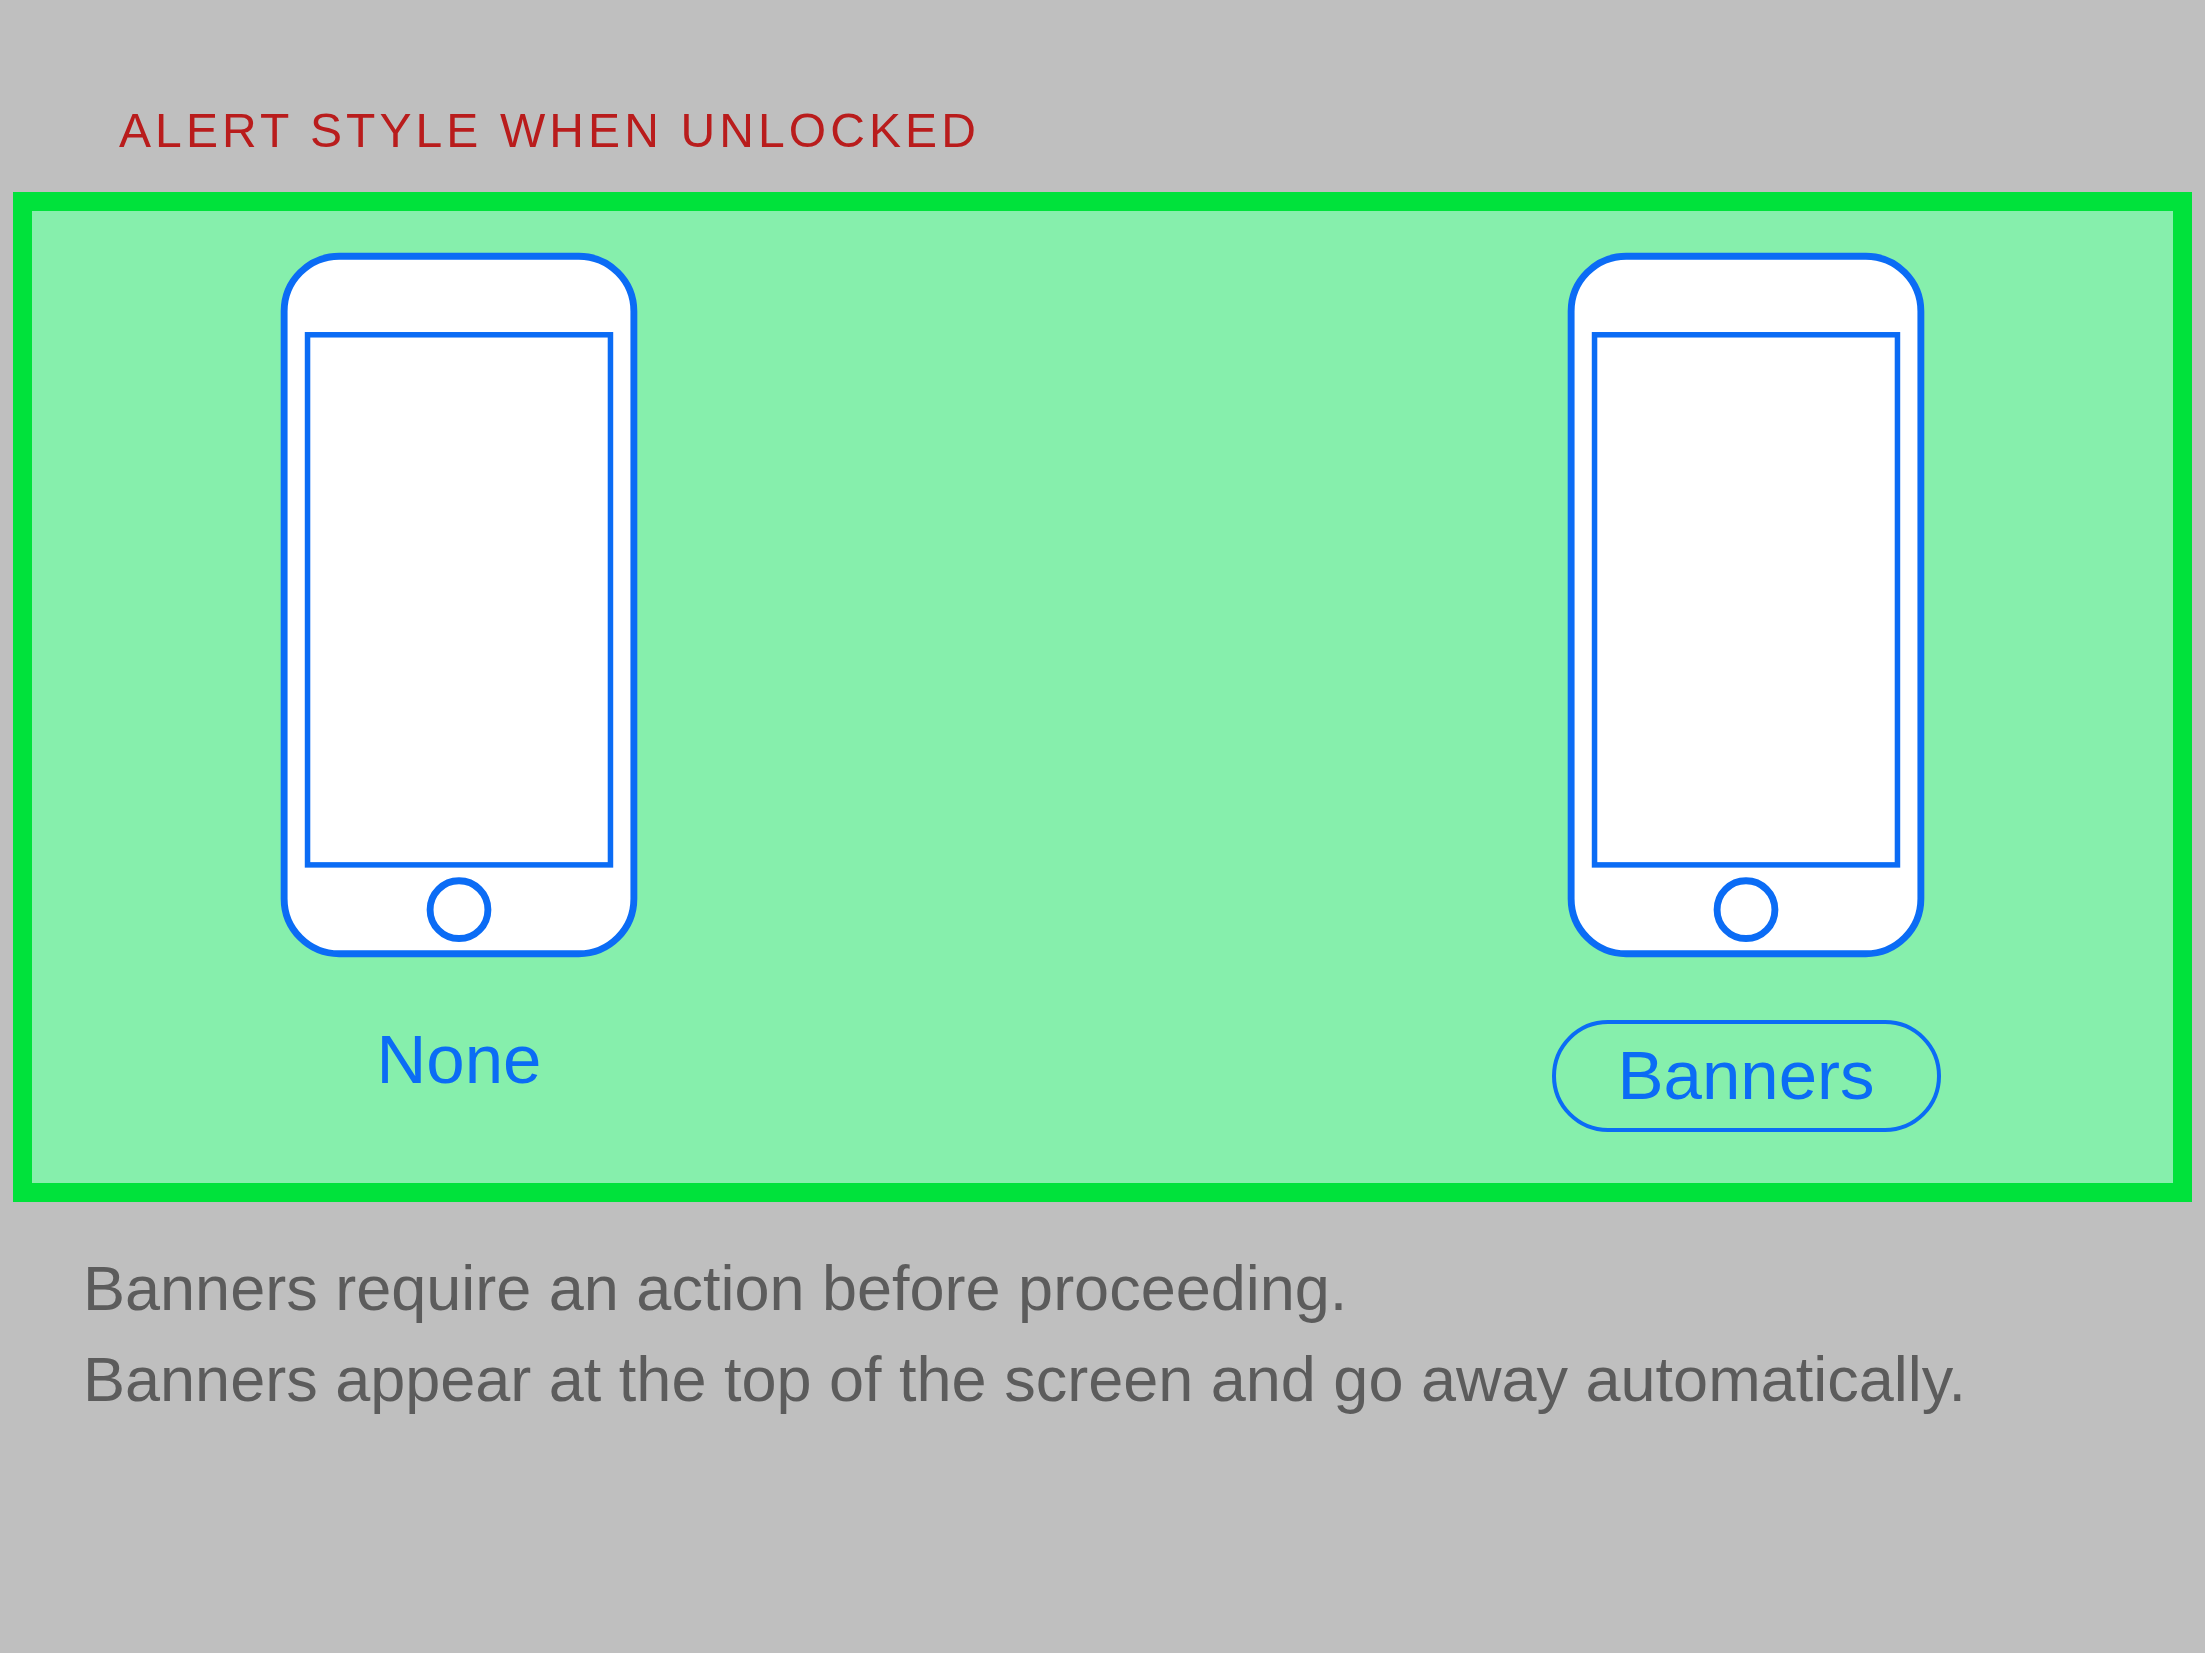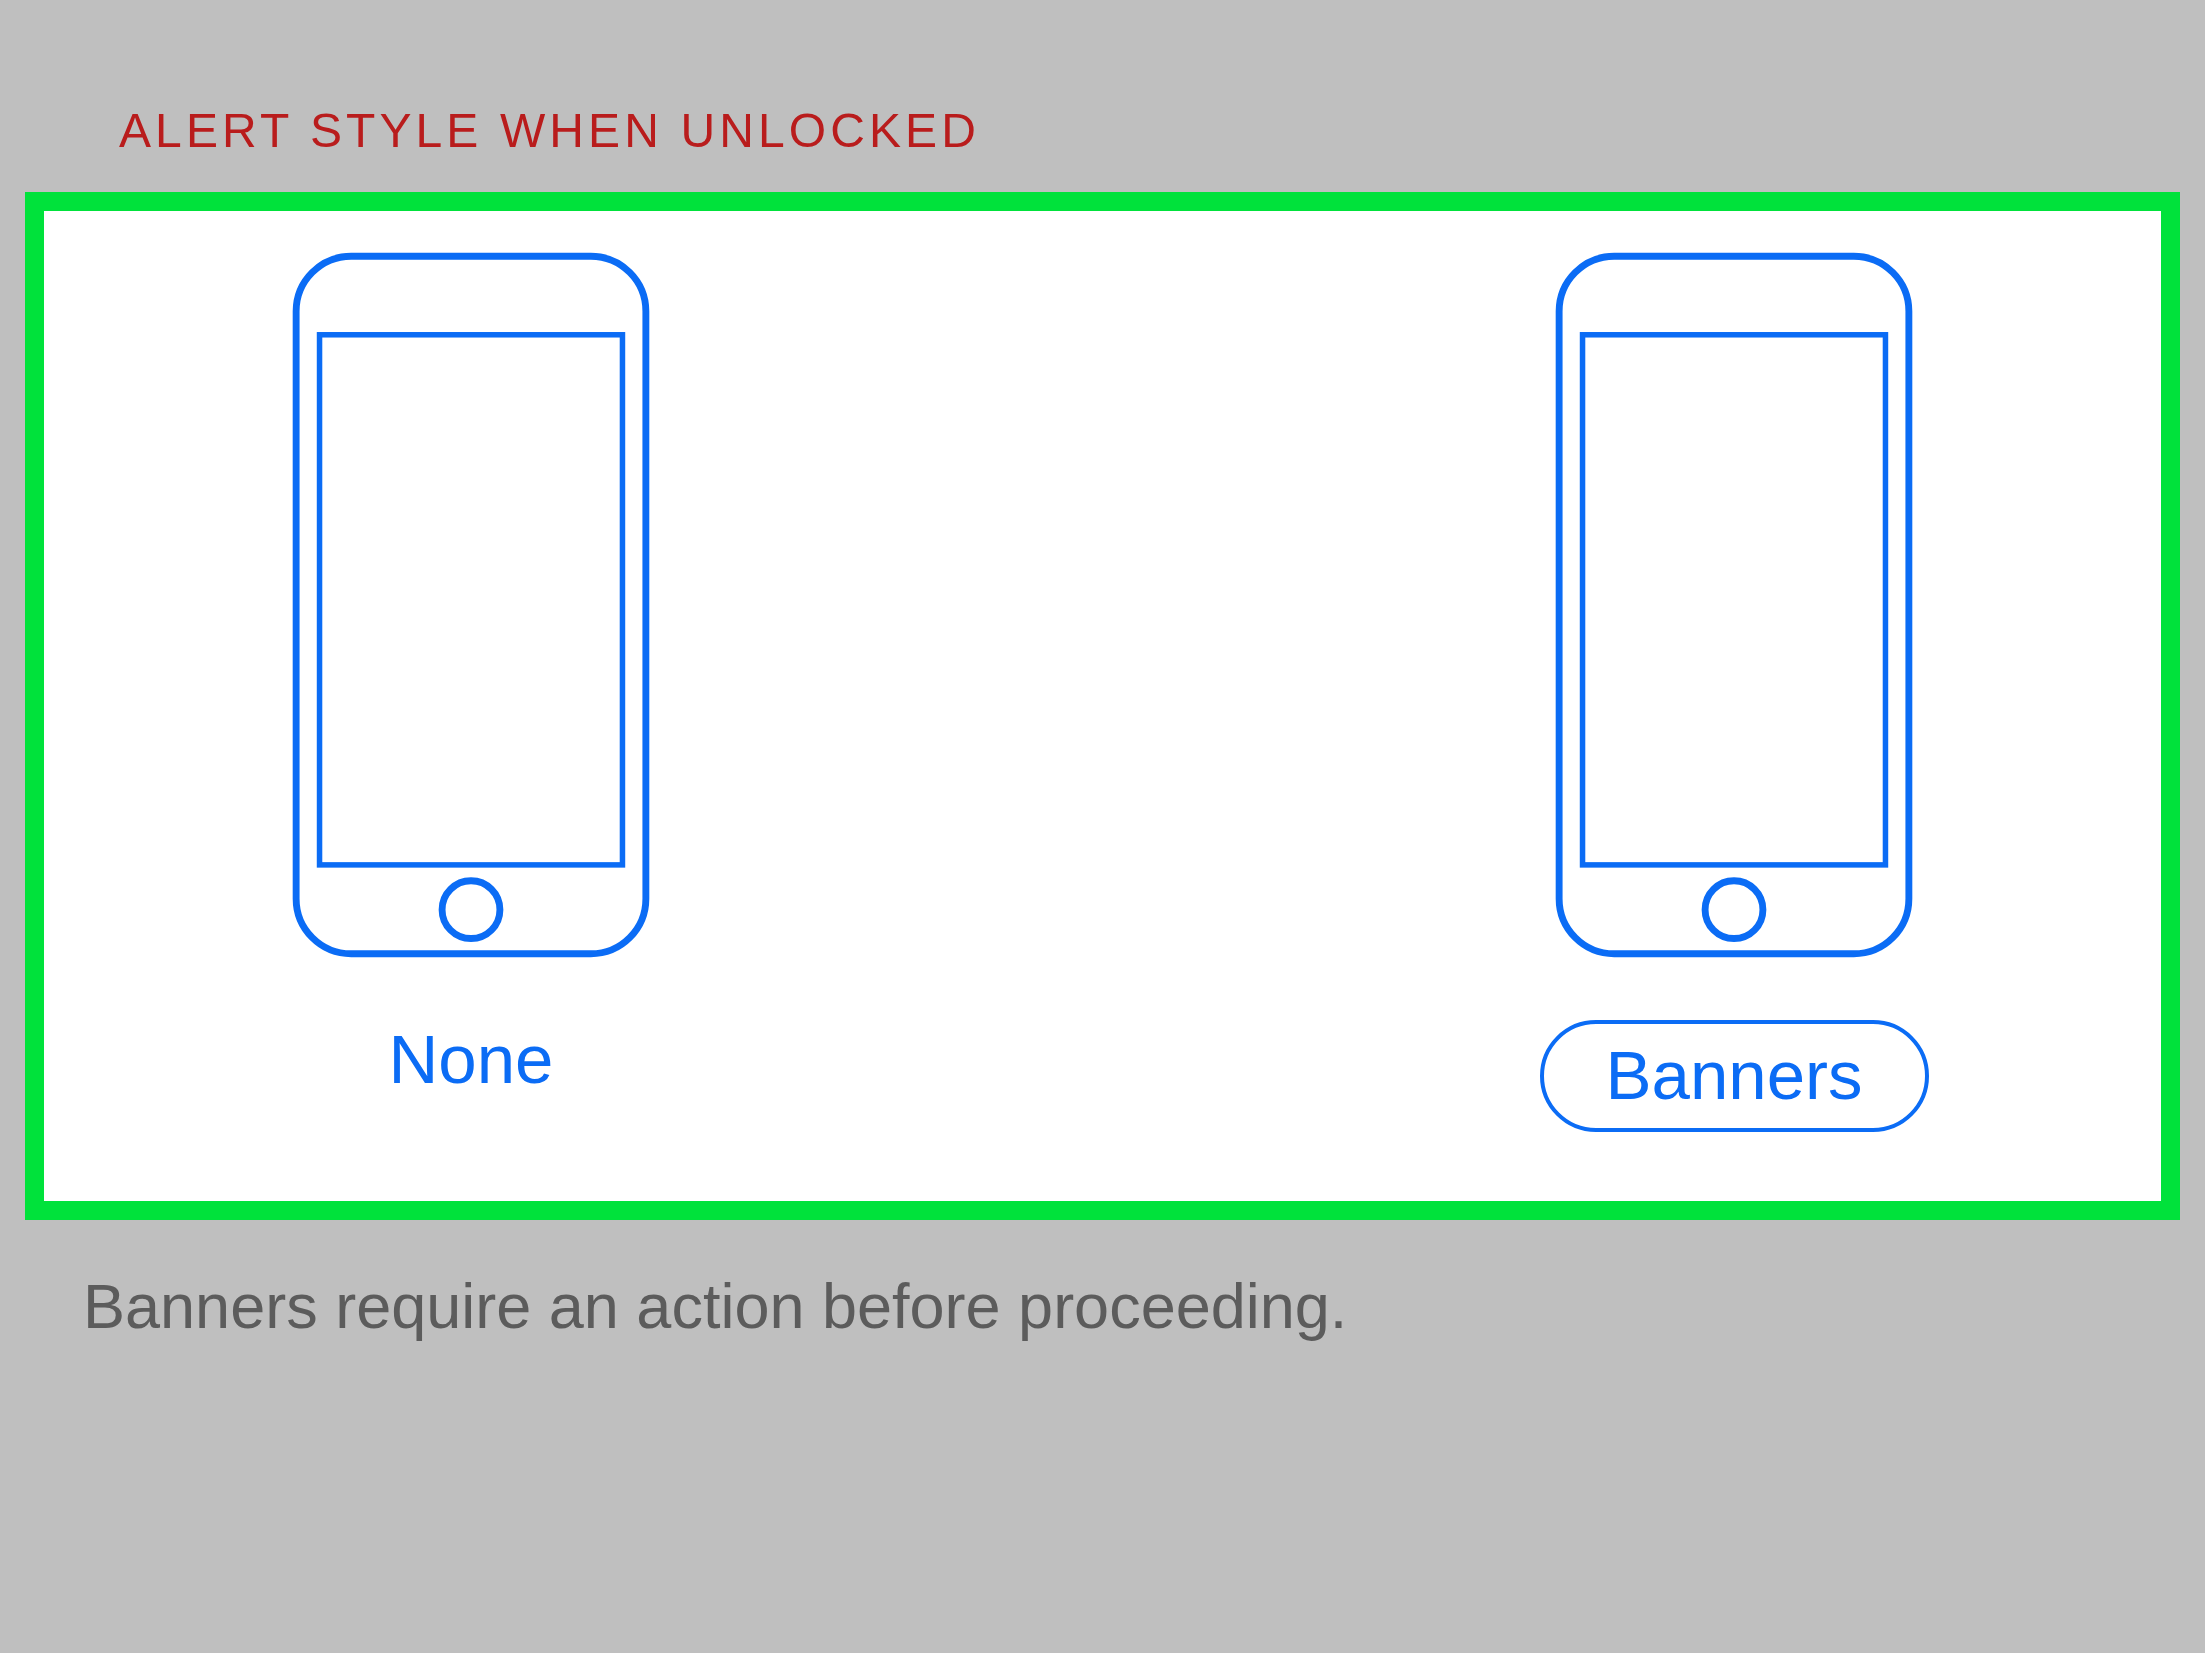--- a/index.html
+++ b/index.html
@@ -10,24 +10,24 @@
     color: #5c5c5c;
     overflow: hidden;
   }
   .section-header {
     padding: 103px 83px 34px 119px;
     font-size: 48px;
     letter-spacing: 4.1px;
     color: #b91c1c;
   }
   .highlight-box {
-    margin: 0 25px;
-    background: #ffffff;
+    margin: 0 13px;
+    background: #86efac;
     border: 19.3px solid #00e23b;
-    padding: 41px 55px 69px 55px;
+    padding: 41px 55px 51px 55px;
   }
   .options-row {
     display: flex;
     justify-content: space-between;
     align-items: flex-start;
     padding: 0 179px;
   }
   .option {
     display: flex;
     flex-direction: column;
@@ -78,14 +78,15 @@
       </svg>
       <div class="option-label selected">Banners</div>
     </div>
 
 
   </div>
 </div>
 
 <div class="footer-text">
   <div>Banners require an action before proceeding.</div>
+  <div>Banners appear at the top of the screen and go away automatically.</div>
 </div>
 
 
 </body></html>

